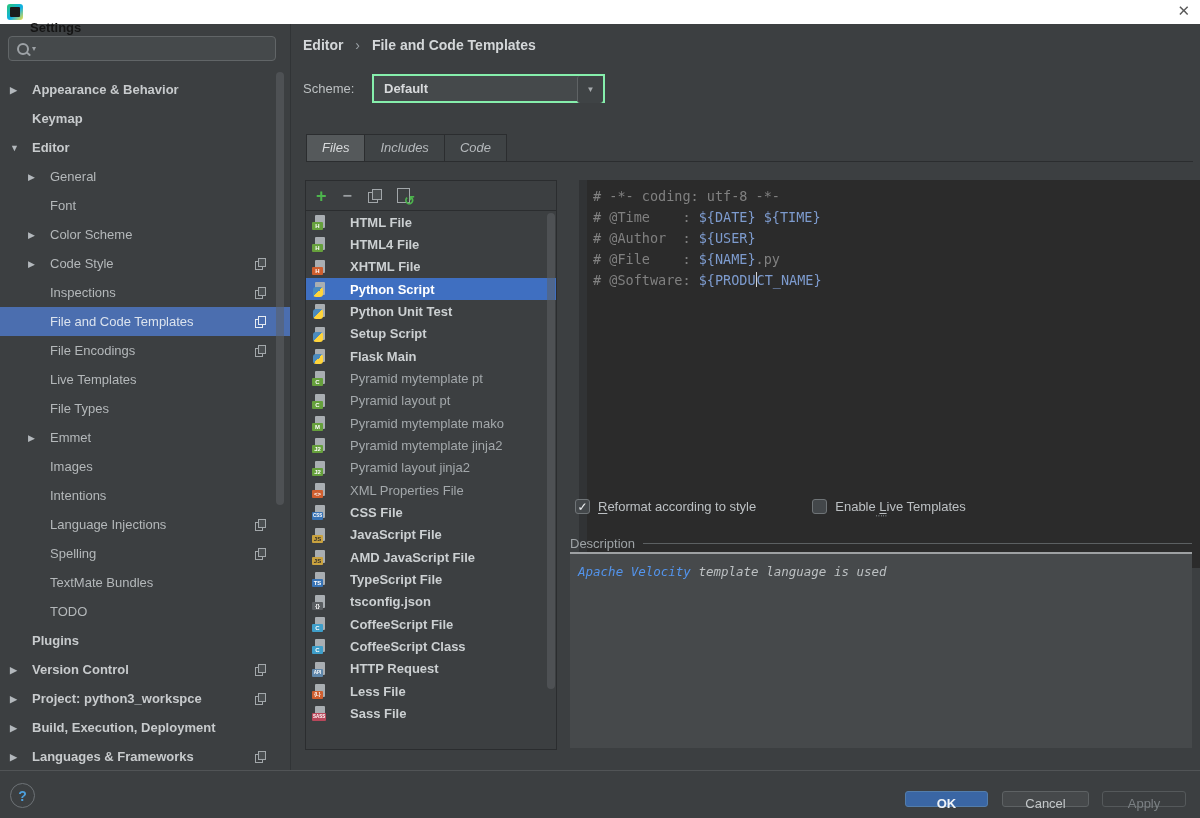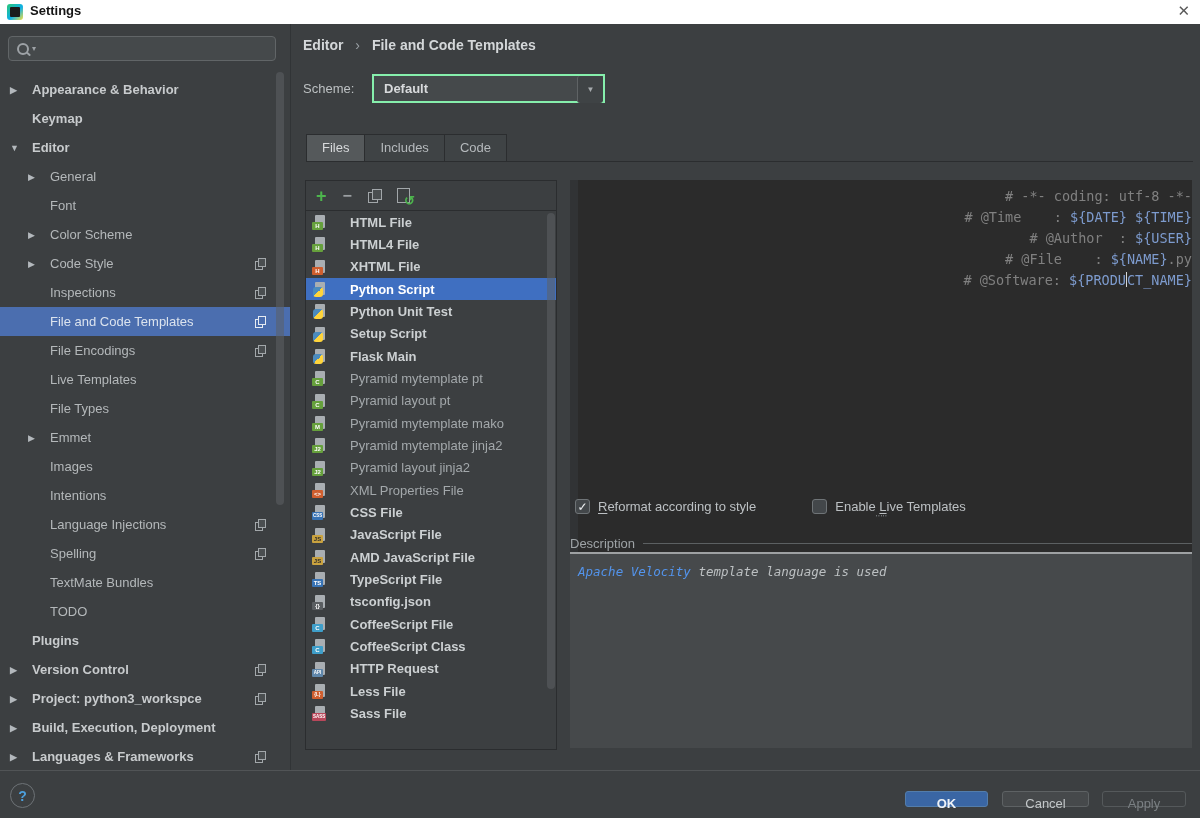--- a/index.html
+++ b/index.html
@@ -4,21 +4,21 @@
 <style>
   html,body{margin:0;padding:0;background:#222;}
   .app{position:relative;width:1200px;height:818px;background:#3c3f41;
        font-family:"Liberation Sans",sans-serif;overflow:hidden;color:#bbb;
        -webkit-font-smoothing:antialiased;}
   
   .titlebar{position:absolute;left:0;top:0;width:1200px;height:24px;background:#ffffff;}
   .appicon{position:absolute;left:7px;top:4px;width:16px;height:16px;border-radius:3px;
            background:linear-gradient(135deg,#29c775,#0fb0e8 55%,#f7e13f);}
   .appicon i{position:absolute;left:3px;top:3px;right:3px;bottom:3px;background:#1b1b1b;border-radius:1px;}
-  .titletext{position:absolute;left:30px;top:3px;font-size:13px;font-weight:600;color:#151515;}
+  .titletext{position:absolute;left:30px;top:20px;font-size:13px;font-weight:600;color:#151515;}
   .closebtn{position:absolute;right:10px;top:2px;font-size:15px;color:#5a5a5a;cursor:default;}
   
   .sidebar{position:absolute;left:0;top:24px;width:290px;height:746px;}
   .vsep{position:absolute;left:290px;top:24px;width:1px;height:746px;background:#313436;}
   .search{position:absolute;left:8px;top:12px;width:268px;height:25px;background:#45494b;
           border:1px solid #616567;border-radius:4px;display:flex;align-items:center;
           padding:0 8px;gap:3px;box-sizing:border-box;}
   .mag{position:relative;width:8px;height:8px;border:2px solid #9da2a6;border-radius:50%;flex:0 0 auto;}
   .mag::after{content:"";position:absolute;width:5px;height:2px;background:#9da2a6;
               transform:rotate(40deg);right:-4px;bottom:-2px;border-radius:1px;}
@@ -39,21 +39,21 @@
   
   .main{position:absolute;left:291px;top:24px;width:909px;height:746px;}
   .breadcrumb{position:absolute;left:12px;top:13px;font-size:14px;font-weight:bold;color:#d4d7d9;}
   .breadcrumb .sep{color:#9aa0a4;margin:0 8px;font-weight:normal;}
   .schemelabel{position:absolute;left:12px;top:57px;font-size:13px;color:#bcc0c2;}
   .combo{position:absolute;left:81px;top:50px;width:233px;height:29px;background:#45494b;
          border:2px solid #86efac;box-sizing:border-box;}
   .combo .val{position:absolute;left:10px;top:5px;font-size:13px;font-weight:bold;color:#d8dadc;}
   .combo .btn{position:absolute;right:0;top:0;width:26px;height:27px;background:#3f4345;
               border-left:1px solid #5f6365;text-align:center;line-height:27px;font-size:8px;color:#a6aaad;box-sizing:border-box;}
-  .tabs{position:absolute;left:15px;top:110px;display:flex;}
+  .tabs{position:absolute;left:15px;top:110px;display:flex;font-style:italic;}
   .tab{height:26px;line-height:26px;padding:0 15px;border:1px solid #2b2d2f;background:#3f4345;
        color:#b5b9bc;margin-right:-1px;font-size:13px;cursor:default;}
   .tab.sel{background:#55595b;color:#d8dadc;}
   .tabline{position:absolute;left:15px;top:137px;width:887px;height:1px;background:#2b2d2f;}
   
   .filepanel{position:absolute;left:14px;top:156px;width:252px;height:570px;border:1px solid #2b2d2f;box-sizing:border-box;}
   .ftoolbar{height:29px;border-bottom:1px solid #2b2d2f;display:flex;align-items:center;gap:16px;padding:0 10px;}
   .tplus{color:#4db54d;font-size:18px;font-weight:bold;line-height:1;}
   .tminus{color:#9b9fa2;font-size:16px;font-weight:bold;line-height:1;}
   .dup-lg{width:13px;height:14px;position:relative;}
@@ -67,21 +67,21 @@
   .frow.sel{background:#3f6fc1;color:#fff;}
   .ficon{width:16px;height:16px;position:relative;flex:0 0 16px;}
   .pg{position:absolute;left:3px;top:1px;width:10px;height:13px;background:#a9aeb2;border-radius:1px;}
   .fbadge{position:absolute;left:0;bottom:0;min-width:9px;height:8px;padding:0 1px;color:#fff;
           font-size:6px;font-weight:bold;line-height:8px;text-align:center;border-radius:1px;}
   .fbadge.long{font-size:4.5px;}
   .badge-py{position:absolute;left:1px;bottom:0;width:10px;height:10px;border-radius:3px;
             background:linear-gradient(135deg,#4b8bbe 0 50%,#ffd43b 50% 100%);}
   .lthumb{position:absolute;right:1px;top:32px;width:8px;height:476px;background:#5c6164;border-radius:4px;opacity:.55;}
   
-  .editor{position:absolute;left:279px;top:156px;width:622px;height:388px;background:#2b2b2b;text-align:right;}
+  .editor{position:absolute;left:288px;top:156px;width:622px;height:388px;background:#2b2b2b;}
   .gutter{position:absolute;left:0;top:0;width:8px;height:100%;background:#313335;}
   .ecode{position:absolute;left:14px;top:6px;right:0;bottom:0;font-family:"DejaVu Sans Mono",monospace;
          font-size:13.5px;line-height:21px;white-space:pre;}
   .cm{color:#808080;}
   .vr{color:#7d9bce;}
   .caret{display:inline-block;width:1px;height:15px;background:#d6d6d6;vertical-align:-2px;}
   
   .optrow{position:absolute;left:279px;top:470px;width:622px;height:24px;display:flex;gap:56px;
           align-items:center;padding-left:5px;box-sizing:border-box;}
   .opt{display:flex;align-items:center;gap:8px;font-size:13px;color:#bcc0c3;}

